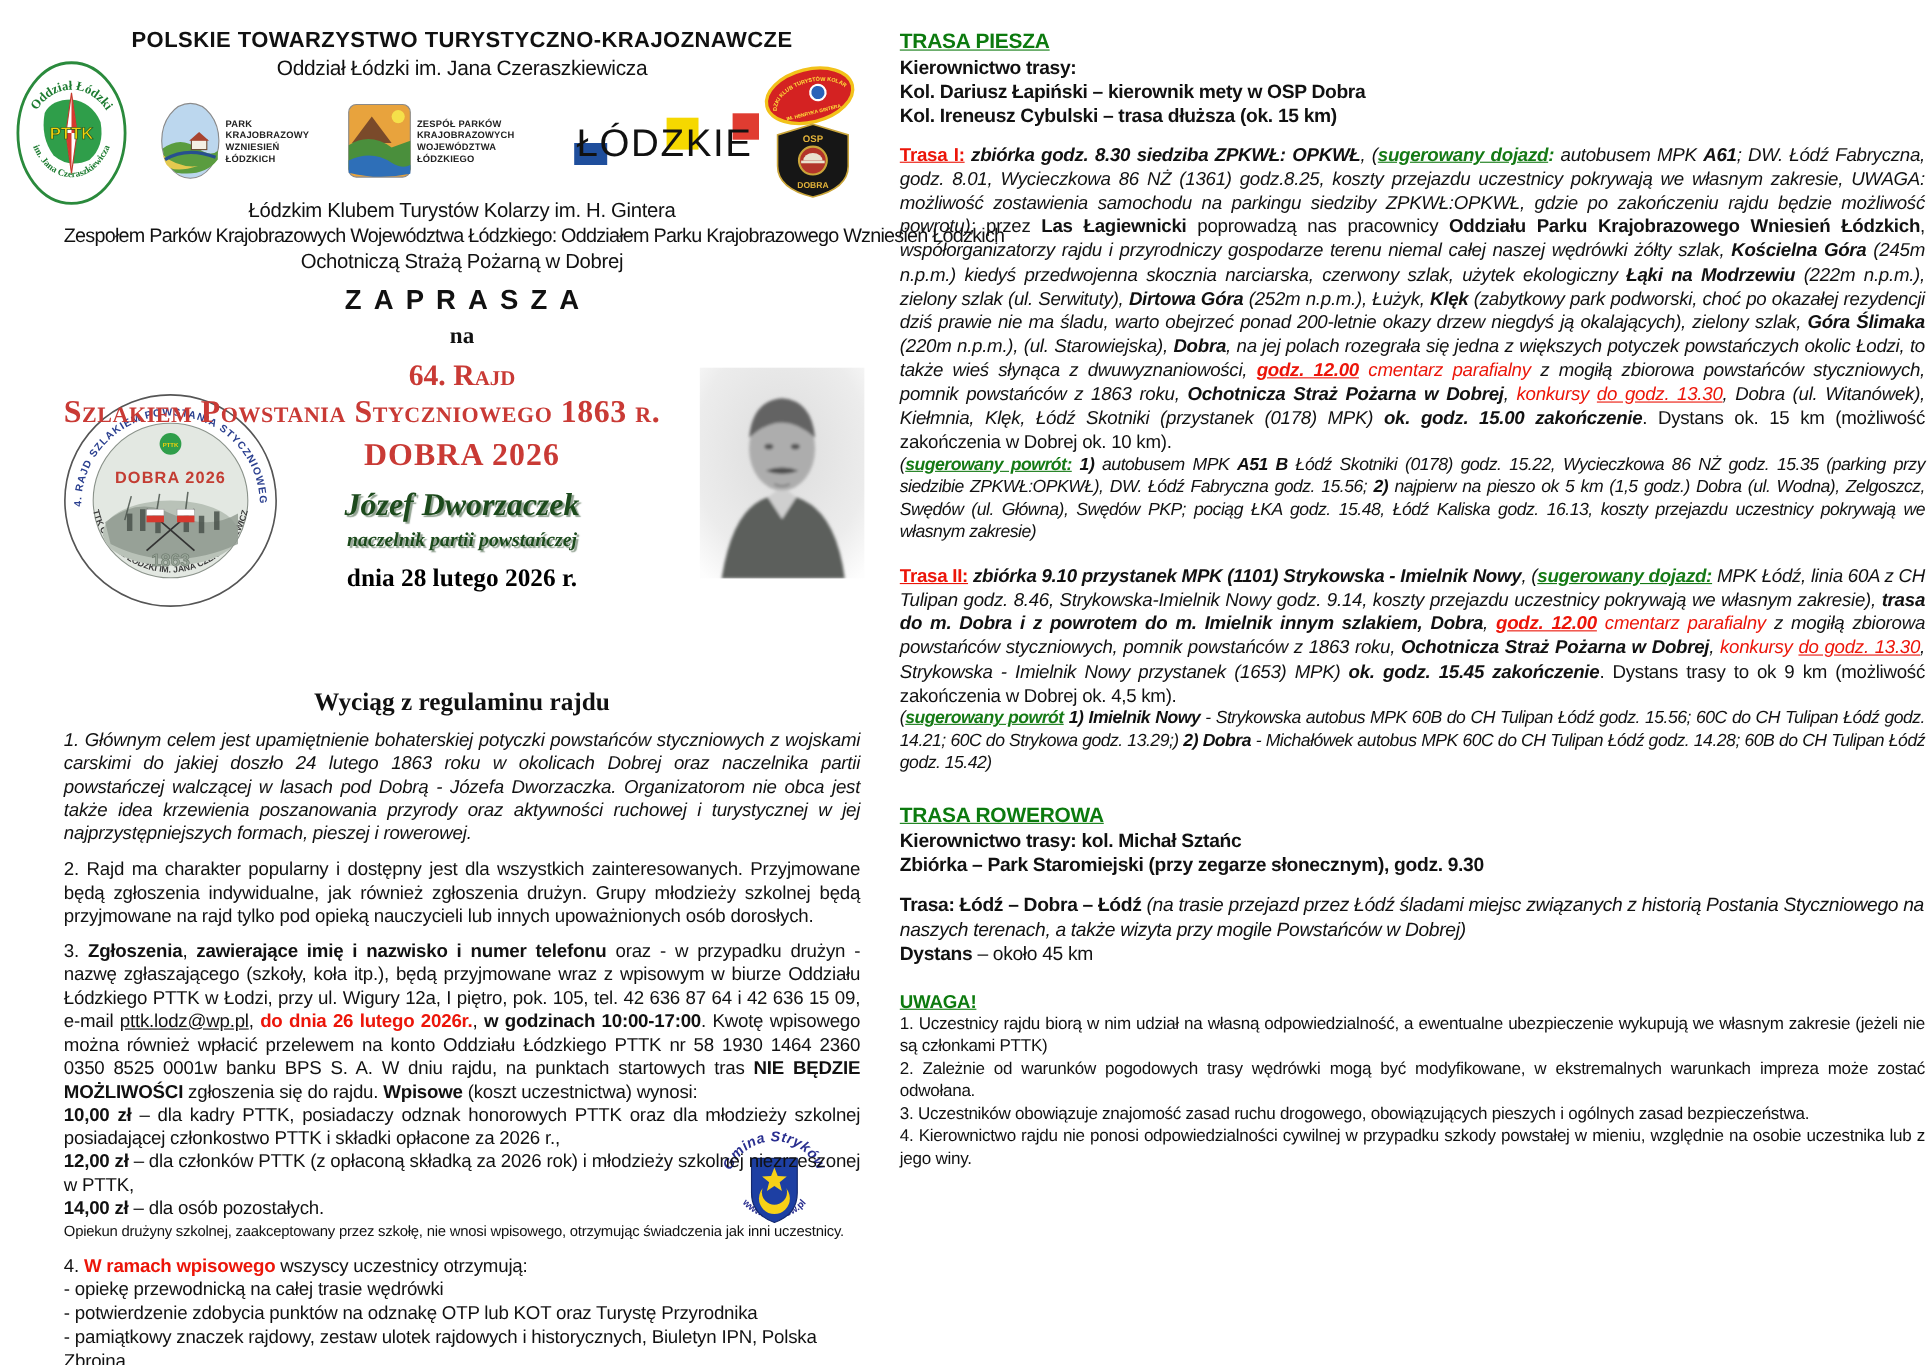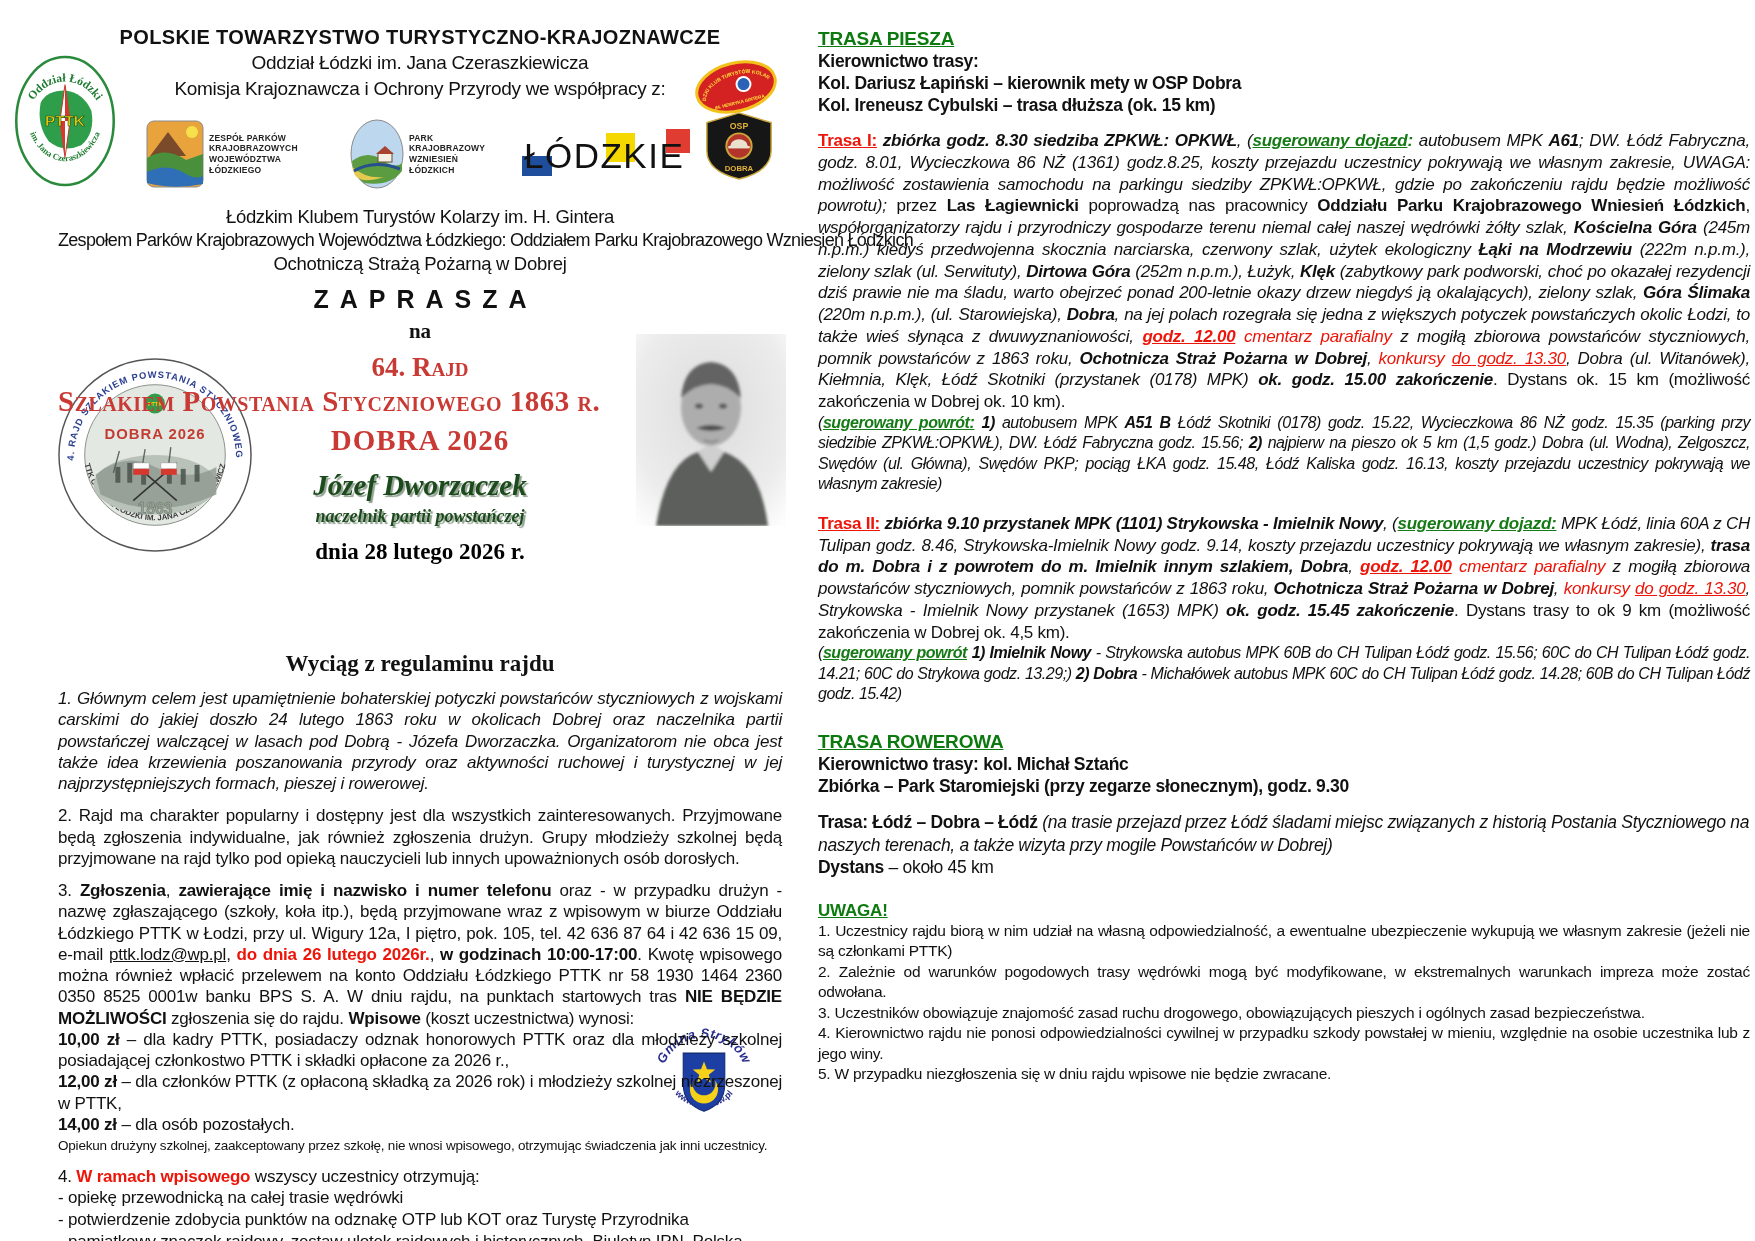--- a/index.html
+++ b/index.html
@@ -167,56 +167,55 @@
     <path d="M 30,28 H 70 V 58 Q 70,77 50,84 Q 30,77 30,58 Z" fill="#1d3fa3" stroke="#13286e" stroke-width="1"></path>
     <circle cx="50" cy="63" r="13.5" fill="#f7d117"></circle>
     <circle cx="50" cy="57.5" r="11" fill="#1d3fa3"></circle>
     <polygon fill="#f7d117" points="50,36 52.9,43.4 60.8,43.8 54.6,48.8 56.6,56.4 50,52 43.4,56.4 45.4,48.8 39.2,43.8 47.1,43.4"></polygon>
   </svg>
 
   <div class="col-left">
 
     <div class="org-title">POLSKIE TOWARZYSTWO TURYSTYCZNO-KRAJOZNAWCZE</div>
     <div class="branch">Oddział Łódzki im. Jana Czeraszkiewicza</div>
-    <div class="commission">Komisja Krajoznawcza i Ochrony Przyrody we współpracy z:</div>
 
     <div class="logos-row">
-
-      <div class="logo-unit">
-        <svg width="58" height="68" viewBox="0 0 58 68">
-          <rect x="1" y="1" width="56" height="66" rx="7" fill="#e8a33d" stroke="#8a8a8a"></rect>
-          <polygon points="4,36 22,12 40,36" fill="#7a4a2a"></polygon>
-          <path d="M 1,38 Q 20,26 40,40 L 57,34 V 60 Q 30,70 1,60 Z" fill="#4a8f3c"></path>
-          <path d="M 1,52 Q 22,42 40,54 Q 50,60 57,56 V 64 Q 28,70 1,63 Z" fill="#2e6fb8"></path>
-          <circle cx="46" cy="12" r="6" fill="#f5e04a"></circle>
-        </svg>
-        <div class="logo-label">
-          <div>ZESPÓŁ PARKÓW</div>
-          <div>KRAJOBRAZOWYCH</div>
-          <div>WOJEWÓDZTWA ŁÓDZKIEGO</div>
-        </div>
-      </div>
 
       <div class="logo-unit">
         <svg width="54" height="70" viewBox="0 0 54 70">
           <ellipse cx="27" cy="35" rx="26" ry="34" fill="#bcd7ee" stroke="#8a8a8a"></ellipse>
           <path d="M 2,42 Q 18,30 34,42 Q 46,50 52,44 L 52,52 Q 40,68 14,64 Q 3,56 2,42 Z" fill="#5a9c3f"></path>
           <path d="M 2,48 Q 16,60 34,58 Q 8,66 4,54 Z" fill="#e4c94f"></path>
           <rect x="28" y="34" width="14" height="9" fill="#f4f0e4" stroke="#6b4a2f" stroke-width="1"></rect>
           <polygon points="26,35 35,27 44,35" fill="#a8432f"></polygon>
           <path d="M 4,52 Q 24,40 50,50" stroke="#27508f" stroke-width="3" fill="none"></path>
         </svg>
         <div class="logo-label" style="width:78px">
           <div>PARK</div>
           <div>KRAJOBRAZOWY</div>
           <div>WZNIESIEŃ</div>
           <div>ŁÓDZKICH</div>
         </div>
       </div>
 
+      <div class="logo-unit">
+        <svg width="58" height="68" viewBox="0 0 58 68">
+          <rect x="1" y="1" width="56" height="66" rx="7" fill="#e8a33d" stroke="#8a8a8a"></rect>
+          <polygon points="4,36 22,12 40,36" fill="#7a4a2a"></polygon>
+          <path d="M 1,38 Q 20,26 40,40 L 57,34 V 60 Q 30,70 1,60 Z" fill="#4a8f3c"></path>
+          <path d="M 1,52 Q 22,42 40,54 Q 50,60 57,56 V 64 Q 28,70 1,63 Z" fill="#2e6fb8"></path>
+          <circle cx="46" cy="12" r="6" fill="#f5e04a"></circle>
+        </svg>
+        <div class="logo-label">
+          <div>ZESPÓŁ PARKÓW</div>
+          <div>KRAJOBRAZOWYCH</div>
+          <div>WOJEWÓDZTWA ŁÓDZKIEGO</div>
+        </div>
+      </div>
+
       <svg width="172" height="56" viewBox="0 0 172 56">
         <rect x="2" y="30" width="30" height="20" fill="#1f4e9c"></rect>
         <rect x="86" y="7" width="29" height="29" fill="#f5d800"></rect>
         <rect x="146" y="3" width="24" height="24" fill="#e03c31"></rect>
         <text x="4" y="42" font-family="Liberation Sans,sans-serif" font-size="35" letter-spacing="1.5" fill="#111">ŁÓDZKIE</text>
       </svg>
     </div>
 
     <div class="partner-line">Łódzkim Klubem Turystów Kolarzy im. H. Gintera</div>
     <div class="partner-line wide">Zespołem Parków Krajobrazowych Województwa Łódzkiego: Oddziałem Parku Krajobrazowego Wzniesień Łódzkich</div>
@@ -270,16 +269,15 @@
     <div class="kier-line">Zbiórka – Park Staromiejski (przy zegarze słonecznym), godz. 9.30</div>
 
     <div class="rower-line mt14"><span class="b">Trasa</span><span class="b">: </span><span class="b">Łódź – Dobra – Łódź </span><span class="i">(na trasie przejazd przez Łódź śladami miejsc związanych z historią Postania Styczniowego na naszych terenach, a także wizyta przy mogile Powstańców w Dobrej)</span></div>
     <div class="rower-line"><span class="b">Dystans</span><span> – około 45 km</span></div>
 
     <div class="h-green" style="margin-top:22px;font-size:17px">UWAGA!</div>
     <div class="uwaga-item">1. Uczestnicy rajdu biorą w nim udział na własną odpowiedzialność, a ewentualne ubezpieczenie wykupują we własnym zakresie (jeżeli nie są członkami PTTK)</div>
     <div class="uwaga-item">2. Zależnie od warunków pogodowych trasy wędrówki mogą być modyfikowane, w ekstremalnych warunkach impreza może zostać odwołana.</div>
     <div class="uwaga-item">3. Uczestników obowiązuje znajomość zasad ruchu drogowego, obowiązujących pieszych i ogólnych zasad bezpieczeństwa.</div>
     <div class="uwaga-item">4. Kierownictwo rajdu nie ponosi odpowiedzialności cywilnej w przypadku szkody powstałej w mieniu, względnie na osobie uczestnika lub z jego winy.</div>
-    <div class="uwaga-item">5. W przypadku niezgłoszenia się w dniu rajdu wpisowe nie będzie zwracane.</div>
   </div>
 
 </div>
 
 </body></html>

